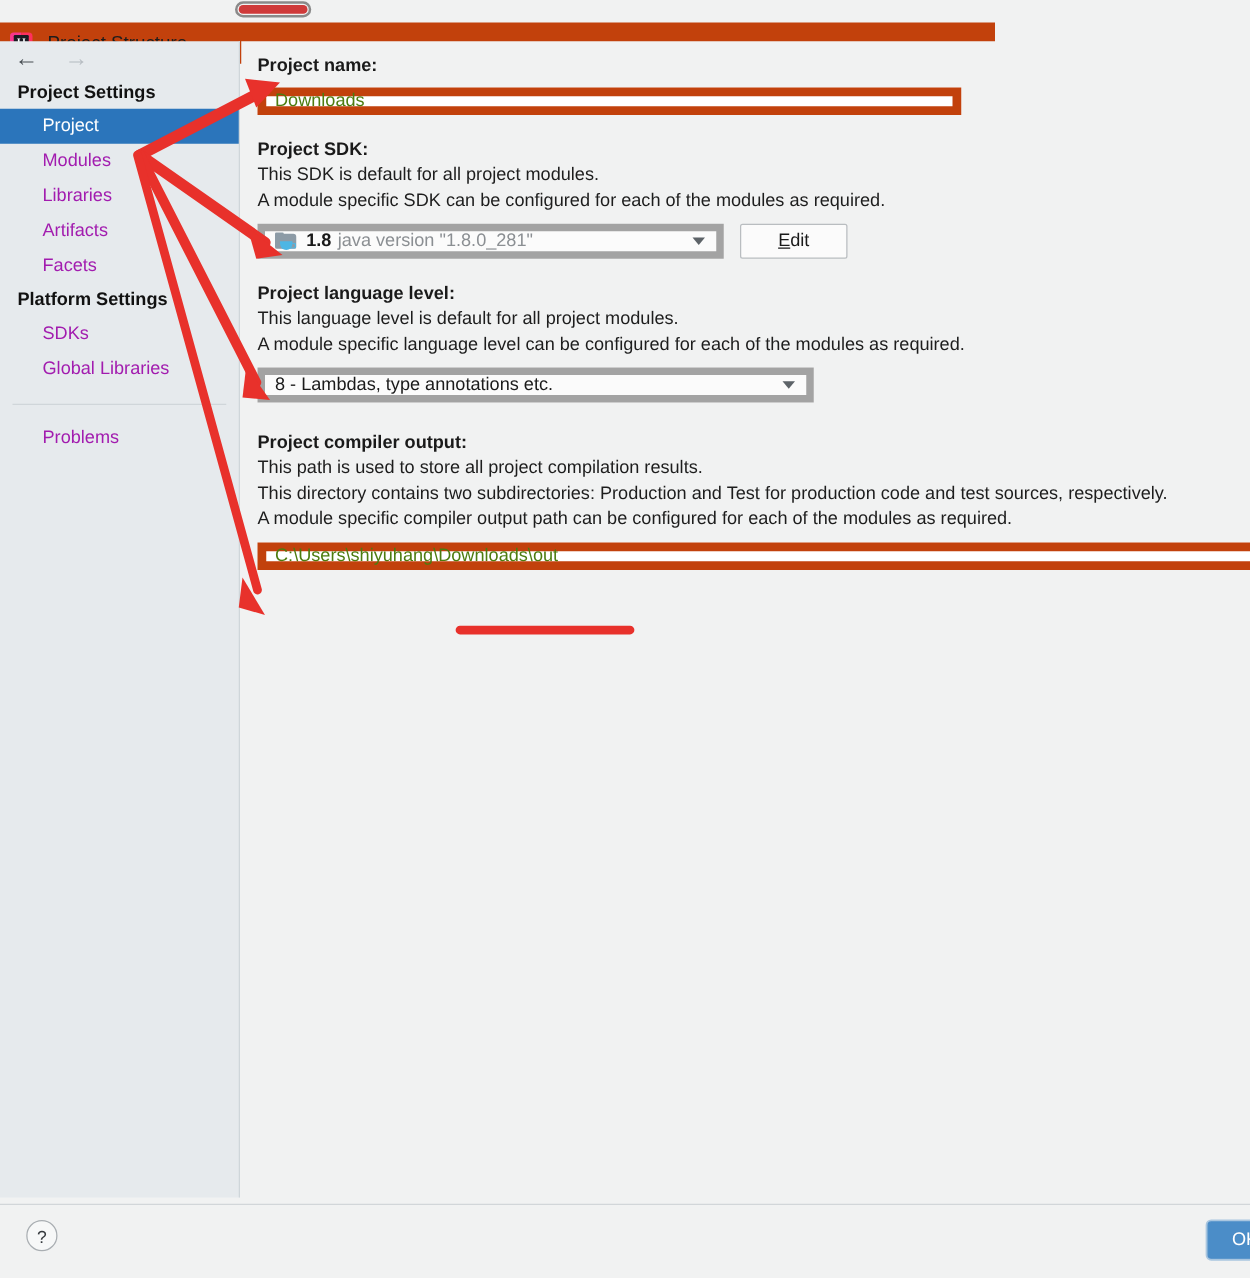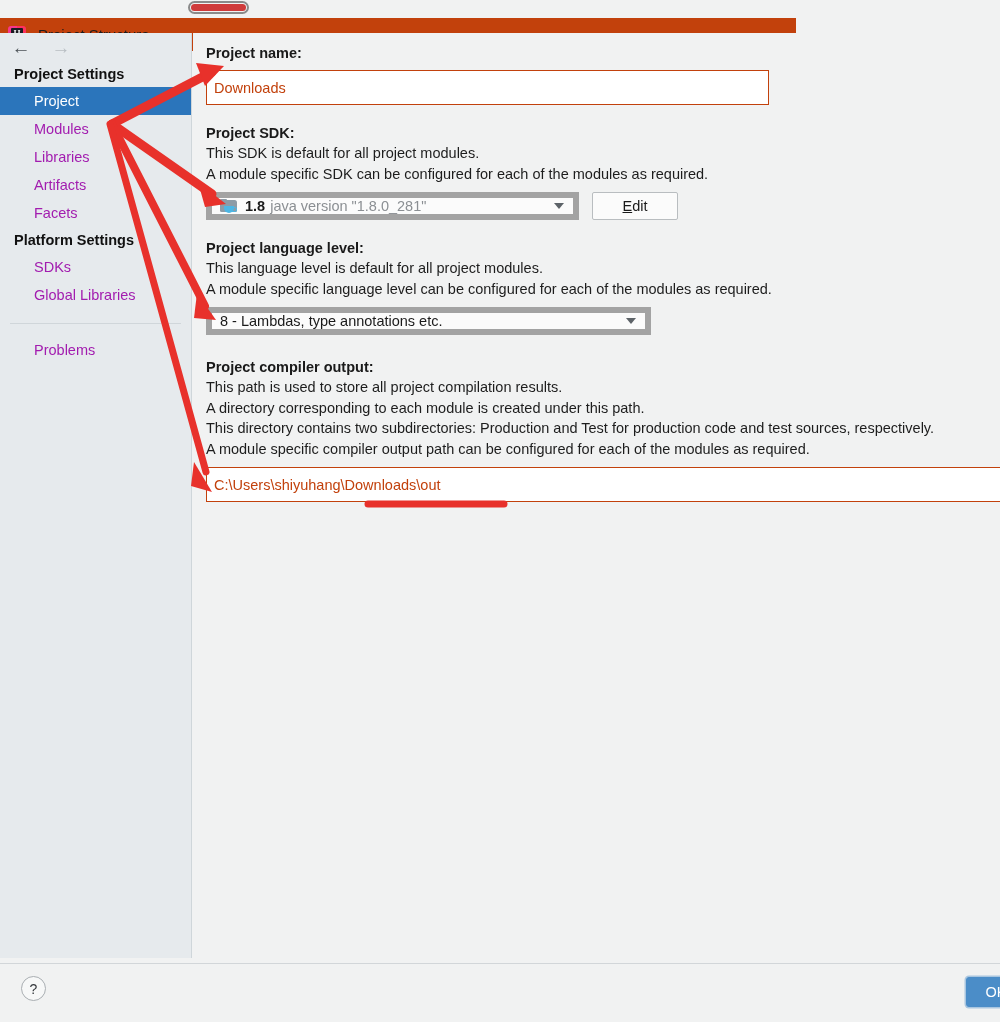--- a/index.html
+++ b/index.html
@@ -126,28 +126,28 @@
     white-space: nowrap;
   }
   .desc {
     font-size: 14.5px;
     color: #1d1d1d;
     line-height: 20.5px;
     white-space: nowrap;
   }
 
   .textfield {
-    height: 35px;
+    height: 22px;
     background: #ffffff;
-    border: 1px solid #c2410c;
+    border: 7px solid #c2410c;
     display: flex;
     align-items: center;
     padding-left: 7px;
     font-size: 14.5px;
-    color: #c2410c;
+    color: #4d7c0f;
   }
 
   .combo {
     height: 28px;
     background: #fbfbfb;
     border: 6px solid #a3a3a3;
     display: flex;
     align-items: center;
     padding-left: 8px;
     font-size: 14.5px;
@@ -338,21 +338,20 @@
       <div class="desc">This language level is default for all project modules.</div>
       <div class="desc">A module specific language level can be configured for each of the modules as required.</div>
 
       <div class="combo" style="width:445px; margin-top:8px;">
         <span>8 - Lambdas, type annotations etc.</span>
         <span class="arrow"></span>
       </div>
 
       <div class="section-label" style="margin-top:22px;">Project compiler output:</div>
       <div class="desc">This path is used to store all project compilation results.</div>
-      <div class="desc">A directory corresponding to each module is created under this path.</div>
       <div class="desc">This directory contains two subdirectories: Production and Test for production code and test sources, respectively.</div>
       <div class="desc">A module specific compiler output path can be configured for each of the modules as required.</div>
 
       <div class="textfield" style="width:810px; margin-top:8px;" placeholder="">C:\Users\shiyuhang\Downloads\out</div>
 
     </div>
   </div>
 
   <div id="bottombar"></div>
   <div id="help-button">

